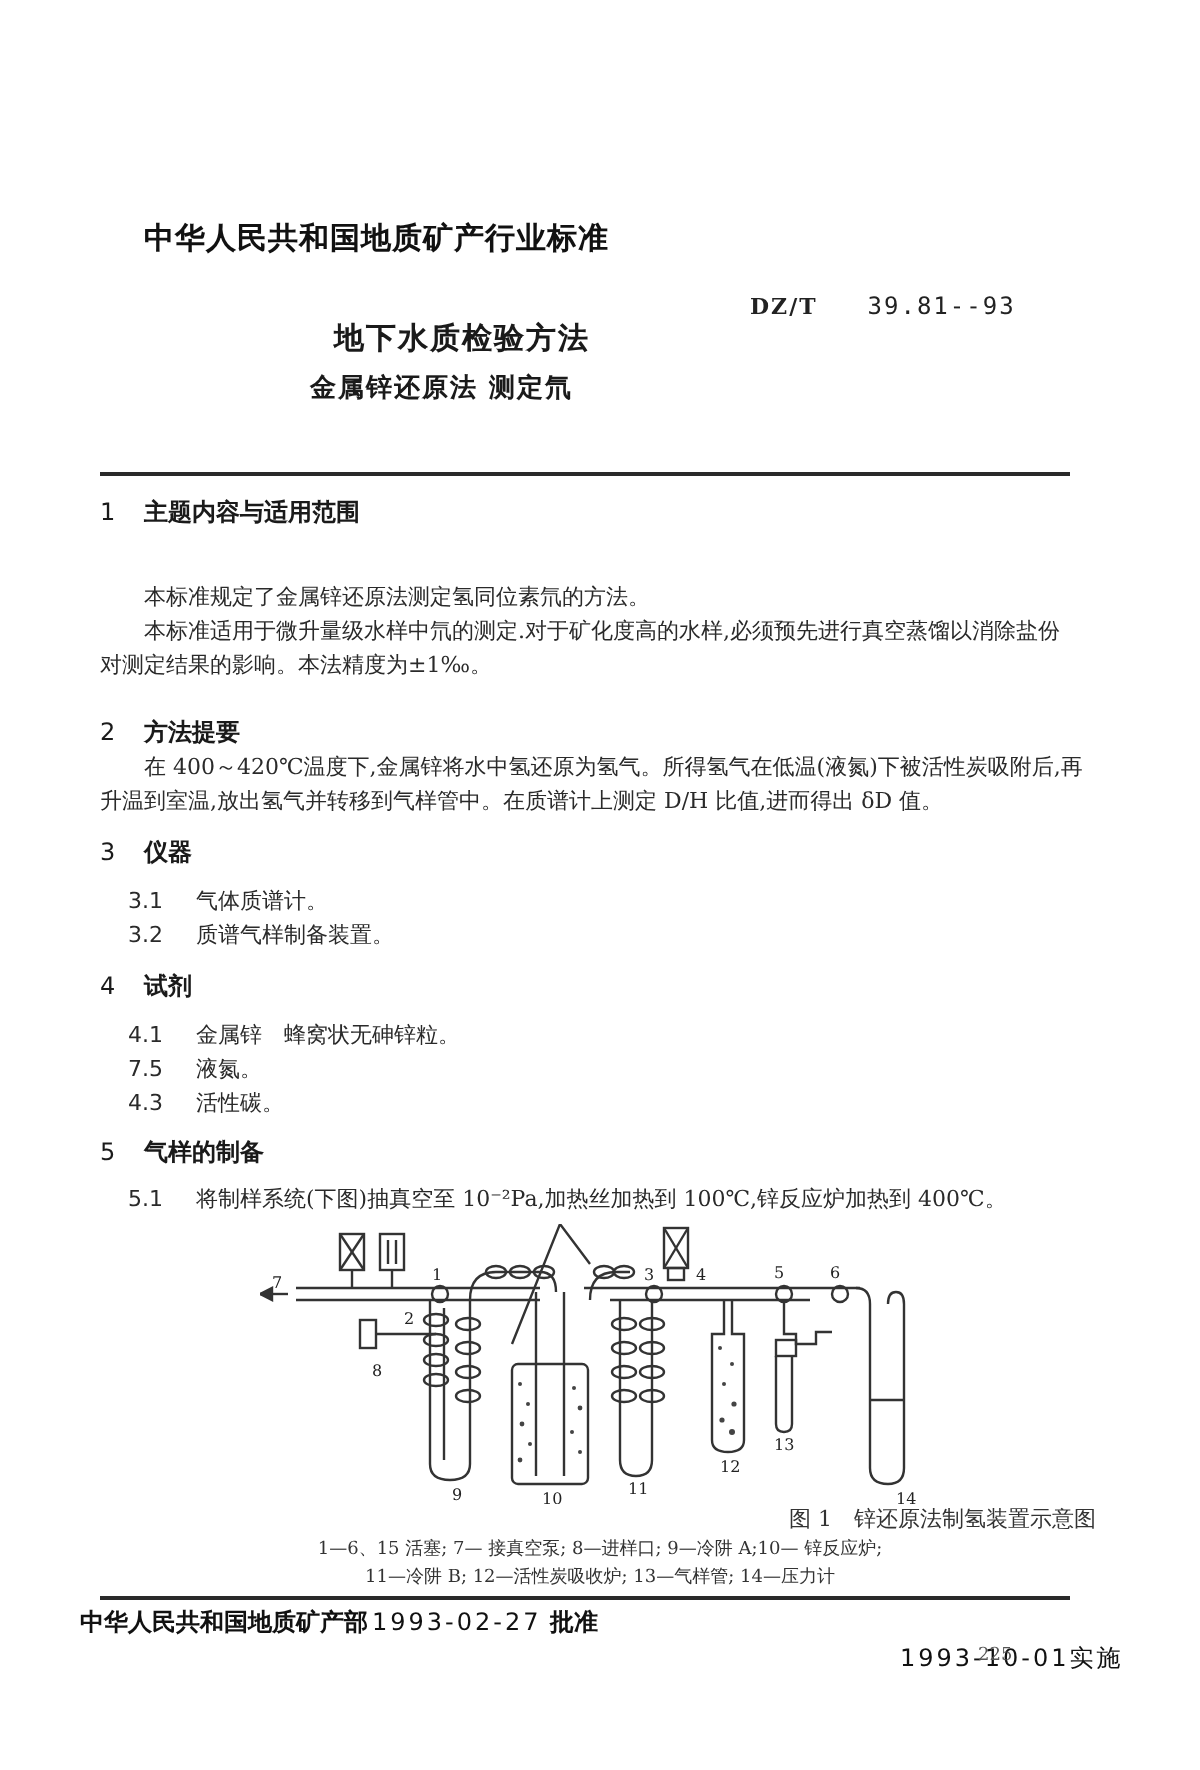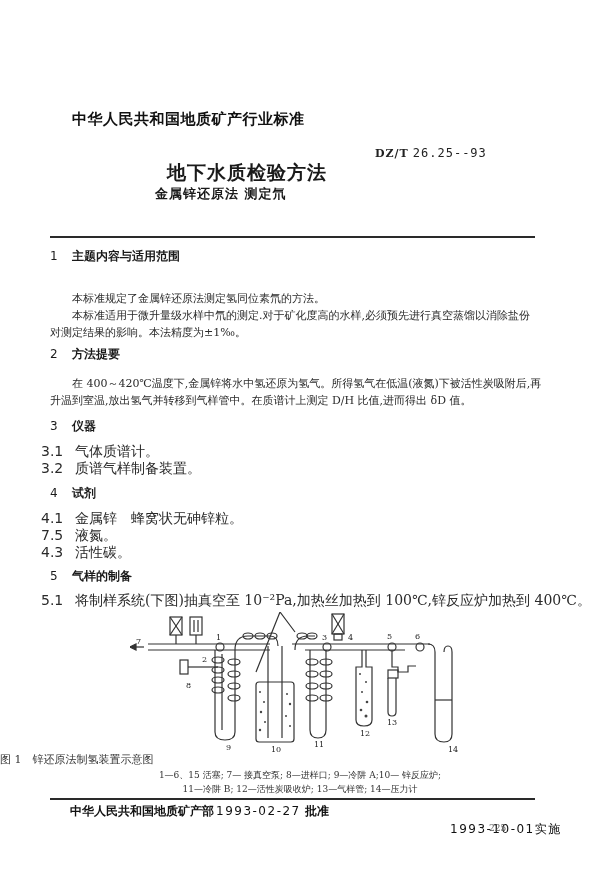--- a/index.html
+++ b/index.html
@@ -3,60 +3,60 @@
 <meta charset="utf-8">
 <style>
   html, body { margin: 0; padding: 0; }
   body {
     width: 600px; height: 885px; background: #ffffff; position: relative; overflow: hidden;
     font-family: "DejaVu Serif", "Liberation Serif", serif; color: #1a1a1a;
   }
   .abs { position: absolute; }
   .std-org { left: 40px; top: 110px; font-family: "DejaVu Sans", sans-serif; font-weight: bold; font-size: 15px; letter-spacing: 0.5px; color: #111; margin-left: 32px; }
   .std-code { left: 375px; top: 146px; font-family: "DejaVu Serif", serif; font-size: 12px; color: #222; letter-spacing: 1px; }
-  .std-code .pre { font-weight: bold; font-size: 11px; margin-right: 4px; }
+  .std-code .pre { font-weight: bold; font-size: 11px; margin-right: 25px; }
   .std-code .num { font-family: "DejaVu Sans Mono", monospace; font-size: 12px; }
-  .title1 { left: 167px; top: 160px; font-family: "DejaVu Sans", sans-serif; font-weight: bold; font-size: 19px; letter-spacing: 1px; }
+  .title1 { left: 167px; top: 160px; font-family: "DejaVu Sans", sans-serif; font-weight: bold; font-size: 15px; letter-spacing: 1px; }
   .title2 { left: 155px; top: 185px; font-family: "DejaVu Sans", sans-serif; font-weight: bold; font-size: 13px; letter-spacing: 1px; }
   .rule { left: 50px; width: 485px; height: 2px; background: #2a2a2a; }
   .h { font-family: "DejaVu Sans", sans-serif; font-weight: bold; font-size: 12px; left: 50px; }
   .h .n { display: inline-block; width: 22px; font-weight: normal; }
   .p { font-size: 11px; line-height: 17px; color: #2a2a2a; }
   .indent { left: 72px; width: 480px; }
   .flush { left: 50px; width: 500px; }
-  .item { left: 41px; font-size: 14px; color: #2a2a2a; }
+  .item { left: 64px; font-size: 11px; color: #2a2a2a; }
   .item .n { display: inline-block; width: 34px; font-family: "DejaVu Sans", sans-serif; }
   .fig { left: 130px; top: 612px; width: 330px; height: 140px; }
   .fig-label { font-family: "DejaVu Serif", serif; font-size: 8px; fill: #222; }
-  .caption { left: 0; width: 548px; text-align: left; font-size: 11px; color: #333; }
+  .caption { left: 0; width: 548px; text-align: right; font-size: 11px; color: #333; }
   .legend { left: 0; width: 600px; text-align: center; font-size: 9px; color: #333; line-height: 14px; }
-  .footer-left { left: 40px; top: 803px; font-family: "DejaVu Sans", sans-serif; font-weight: bold; font-size: 12px; color: #111; margin-left: 30px; }
+  .footer-left { left: 40px; top: 803px; font-family: "DejaVu Sans", sans-serif; font-weight: bold; font-size: 12px; color: #111; }
   .footer-left .date { font-weight: normal; letter-spacing: 1.5px; margin-left: 2px; }
   .footer-right { left: 450px; top: 821px; font-family: "DejaVu Sans", sans-serif; font-size: 12px; color: #111; letter-spacing: 1.5px; }
   .pageno { left: 489px; top: 823px; font-size: 9px; color: #555; text-align: right; }
 </style>
 </head>
 <body>
 
 <div class="abs std-org">中华人民共和国地质矿产行业标准</div>
 <div class="abs std-code">
-  <span class="pre">DZ/T</span><span class="num">26.25--93</span>
+  <span class="pre">DZ/T</span><span class="num">39.81--93</span>
 </div>
 <div class="abs title1">地下水质检验方法</div>
 <div class="abs title2">金属锌还原法 测定氘</div>
 <div class="abs rule" style="top:236px"></div>
 
 <div class="abs h" style="top:248px">
   <span class="n">1</span><span>主题内容与适用范围</span>
 </div>
 <div class="abs p indent" style="top:290px">本标准规定了金属锌还原法测定氢同位素氘的方法。</div>
 <div class="abs p indent" style="top:307px">本标准适用于微升量级水样中氘的测定.对于矿化度高的水样,必须预先进行真空蒸馏以消除盐份</div>
 <div class="abs p flush" style="top:324px">对测定结果的影响。本法精度为±1‰。</div>
 
-<div class="abs h" style="top:346px">
+<div class="abs h" style="top:358px">
   <span class="n">2</span><span>方法提要</span>
 </div>
 <div class="abs p indent" style="top:375px">在 400～420℃温度下,金属锌将水中氢还原为氢气。所得氢气在低温(液氮)下被活性炭吸附后,再</div>
 <div class="abs p flush" style="top:392px">升温到室温,放出氢气并转移到气样管中。在质谱计上测定 D/H 比值,进而得出 δD 值。</div>
 
 <div class="abs h" style="top:418px">
   <span class="n">3</span><span>仪器</span>
 </div>
 <div class="abs item" style="top:443px"><span class="n">3.1</span><span>气体质谱计。</span></div>
 <div class="abs item" style="top:460px"><span class="n">3.2</span><span>质谱气样制备装置。</span></div>

